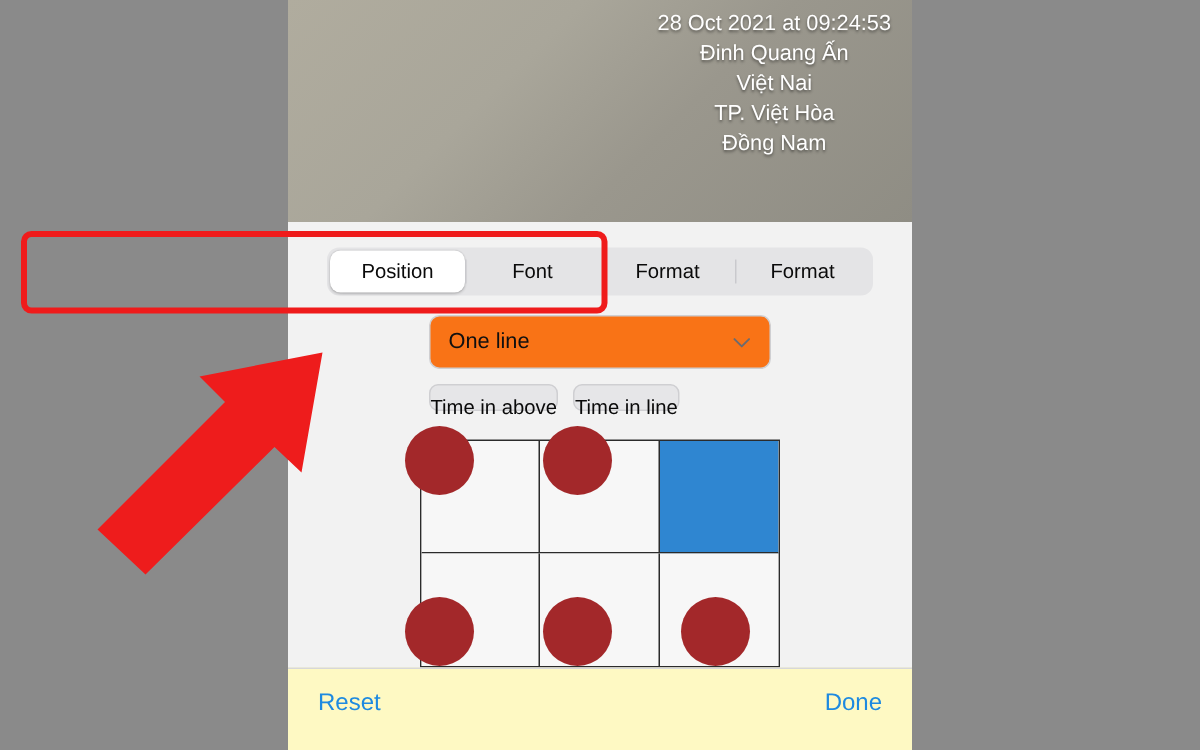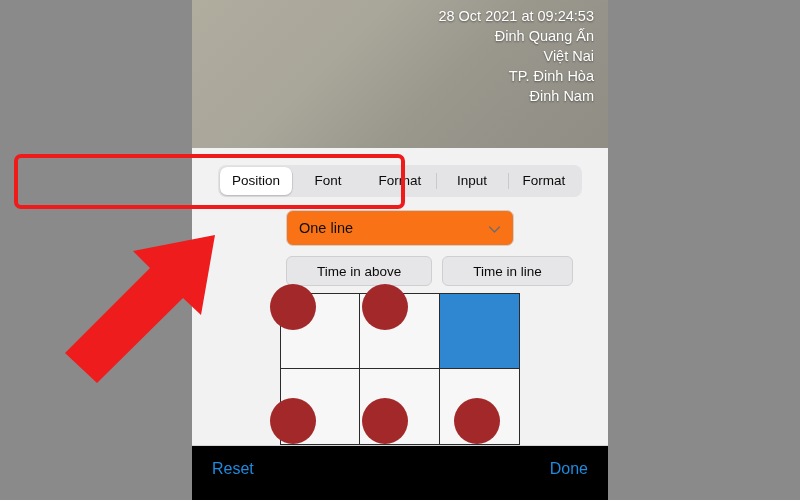--- a/index.html
+++ b/index.html
@@ -29,21 +29,21 @@
     left: 0;
     top: 0;
     width: 416px;
     height: 148px;
     background: linear-gradient(135deg, #b0ac9e 0%, #a9a69a 35%, #9a978d 60%, #8f8d84 100%);
   }
   #stamp {
     position: absolute;
     right: 14px;
     top: 6px;
-    text-align: right;
+    text-align: center;
     color: #ffffff;
     font-size: 14.5px;
     line-height: 20px;
     text-shadow: 0 1px 2px rgba(0,0,0,0.45);
     white-space: nowrap;
   }
   
   #panel {
     position: absolute;
     left: 0;
@@ -128,23 +128,23 @@
   }
   
   #timebtns {
     position: absolute;
     left: 94px;
     top: 108px;
     display: flex;
     gap: 10px;
   }
   .timebtn {
-    height: 30px;
+    height: 18px;
     line-height: 30px;
-    padding: 0 30px;
+    padding: 0 0;
     background: #e6e6e8;
     border: 1px solid #cfcfd2;
     border-radius: 6px;
     font-size: 13.5px;
     color: #0a0a0a;
     box-sizing: border-box;
   }
   
   #posgrid {
     position: absolute;
@@ -178,21 +178,21 @@
     border-radius: 50%;
     background: #a3282a;
   }
   
   #bottombar {
     position: absolute;
     left: 0;
     bottom: 0;
     width: 416px;
     height: 54px;
-    background: #000000;
+    background: #fef9c3;
     border-top: 1px solid #d7d7d9;
   }
   #reset-btn {
     position: absolute;
     left: 20px;
     top: 14px;
     font-size: 16px;
     color: #1e8ae0;
   }
   #done-btn {
@@ -215,32 +215,31 @@
 </head>
 <body>
 
 <div id="screen">
 
   <div id="photo">
     <div id="stamp">
       <div>28 Oct 2021 at 09:24:53</div>
       <div>Đinh Quang Ấn</div>
       <div>Việt Nai</div>
-      <div>TP. Đinh Hòa</div>
-      <div>Đinh Nam</div>
+      <div>TP. Việt Hòa</div>
+      <div>Đồng Nam</div>
     </div>
   </div>
 
   <div id="panel">
 
     <div id="tabbar">
       <div class="tab active">Position</div>
       <div class="tab sep">Font</div>
       <div class="tab">Format</div>
-      <div class="tab sep">Input</div>
       <div class="tab sep">Format</div>
     </div>
 
     <div id="dropdown">
       <span class="dd-label">One line</span>
       <span class="chev">
         <svg viewBox="0 0 16 16" width="13" height="13">
           <path d="M2 5 L8 11 L14 5" fill="none" stroke="#6b6b70" stroke-width="1.6" stroke-linecap="round" stroke-linejoin="round"></path>
         </svg>
       </span>

